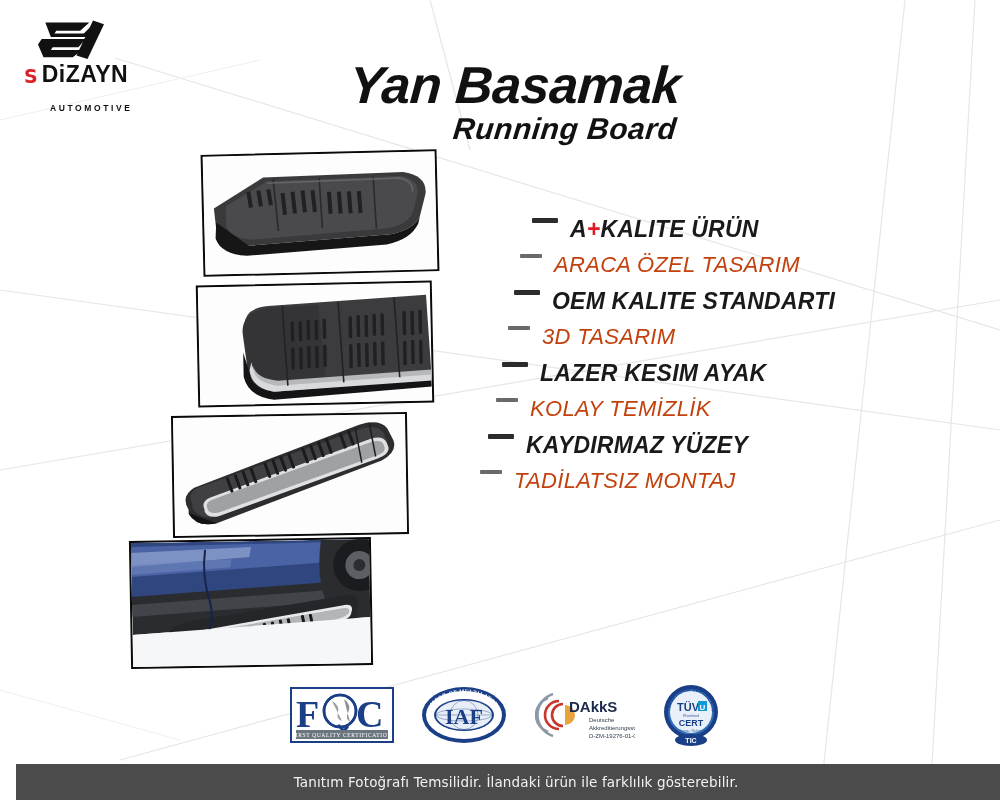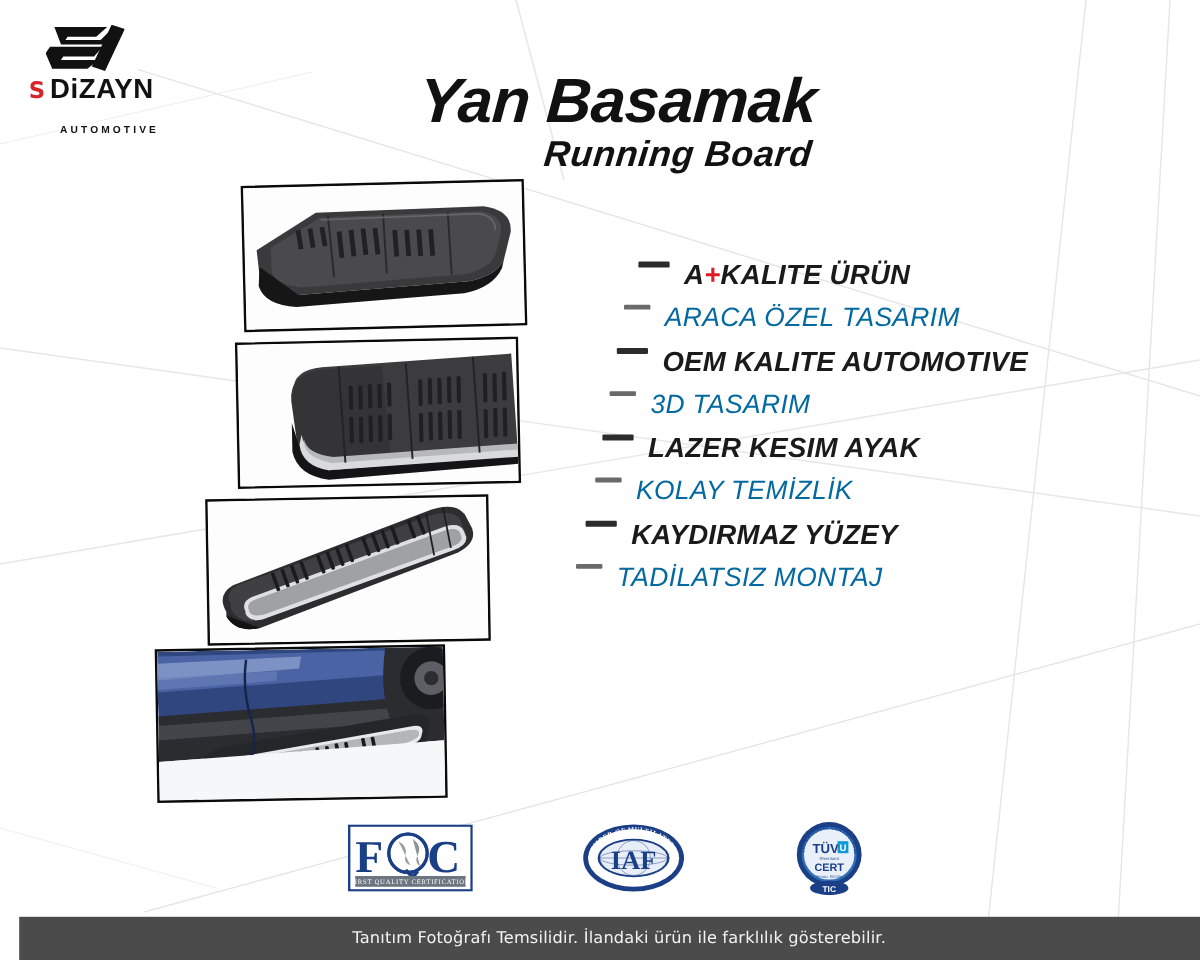--- a/index.html
+++ b/index.html
@@ -40,21 +40,21 @@
   .ph4{left:130px;top:539px;width:238px;height:124px;transform:rotate(-1.0deg);}
   .photo svg{display:block;width:100%;height:100%;}
 
   
   .features{position:absolute;left:470px;top:218px;width:470px;}
   .feat{display:flex;align-items:flex-start;height:36px;white-space:nowrap;}
   .dash{display:inline-block;height:4px;border-radius:1px;margin-right:12px;
         background:#3a3a3a;flex:none;}
   .ftext{font-style:italic;line-height:1;}
   .feat.strong .ftext{font-weight:bold;color:#1a1a1a;font-size:23px;letter-spacing:.2px;}
-  .feat.light  .ftext{font-weight:normal;color:#0369a1;font-size:22px;letter-spacing:.3px;}
+  .feat.light  .ftext{font-weight:normal;color:#c2410c;font-size:22px;letter-spacing:.3px;}
   .feat.strong .dash{width:26px;height:5px;background:#2c2c2c;}
   .feat.light  .dash{width:22px;background:#6a6a6a;}
   .plus{color:#e01b24;}
 
   
   .certs{position:absolute;left:290px;top:682px;width:430px;height:66px;
          display:flex;align-items:center;justify-content:space-between;}
   .cert{height:62px;display:flex;align-items:center;justify-content:center;}
   .cert svg{display:block;}
 
@@ -243,21 +243,21 @@
     <div class="feat strong" style="padding-left:62px">
       <span class="dash"></span>
       <span class="ftext"><span>A</span><span class="plus">+</span><span>KALITE ÜRÜN</span></span>
     </div>
     <div class="feat light" style="padding-left:50px">
       <span class="dash"></span>
       <span class="ftext">ARACA ÖZEL TASARIM</span>
     </div>
     <div class="feat strong" style="padding-left:44px">
       <span class="dash"></span>
-      <span class="ftext">OEM KALITE AUTOMOTIVE</span>
+      <span class="ftext">OEM KALITE STANDARTI</span>
     </div>
     <div class="feat light" style="padding-left:38px">
       <span class="dash"></span>
       <span class="ftext">3D TASARIM</span>
     </div>
     <div class="feat strong" style="padding-left:32px">
       <span class="dash"></span>
       <span class="ftext">LAZER KESIM AYAK</span>
     </div>
     <div class="feat light" style="padding-left:26px">
@@ -307,20 +307,37 @@
         <text font-family="Liberation Serif, serif" font-size="5.4" font-weight="bold" fill="#ffffff" letter-spacing=".5">
           <textPath href="#arcTop" startOffset="50%" text-anchor="middle">MEMBER OF MULTILATERAL</textPath>
         </text>
         <path id="arcBot" d="M9 30 a34 22 0 0 0 68 0" fill="none"></path>
         <text font-family="Liberation Serif, serif" font-size="5.4" font-weight="bold" fill="#ffffff" letter-spacing=".5">
           <textPath href="#arcBot" startOffset="50%" text-anchor="middle">RECOGNITION ARRANGEMENT</textPath>
         </text>
       </svg>
     </div>
 
+    <div class="cert">
+      <svg width="100" height="54" viewBox="0 0 100 54" xmlns="http://www.w3.org/2000/svg">
+        <g fill="none" stroke="#8c9aa8" stroke-width="2.4">
+          <path d="M18 6 a22 22 0 0 0 0 42"></path>
+          <path d="M13 10 a18 18 0 0 0 0 34"></path>
+        </g>
+        <g fill="none" stroke="#c8352c" stroke-width="2.6">
+          <path d="M24 13 a14 14 0 0 0 0 28"></path>
+          <path d="M28 16 a11 11 0 0 0 0 22"></path>
+        </g>
+        <path d="M30 17 a10 10 0 0 1 0 20" fill="#e8a33d"></path>
+        <text x="34" y="24" font-family="Liberation Sans, sans-serif" font-size="15" font-weight="bold" fill="#1b2a4a">DAkkS</text>
+        <text x="54" y="34" font-family="Liberation Sans, sans-serif" font-size="6" fill="#33404f">Deutsche</text>
+        <text x="54" y="42" font-family="Liberation Sans, sans-serif" font-size="6" fill="#33404f">Akkreditierungsstelle</text>
+        <text x="54" y="50" font-family="Liberation Sans, sans-serif" font-size="6" fill="#33404f">D-ZM-19276-01-00</text>
+      </svg>
+    </div>
 
     <div class="cert">
       <svg width="58" height="62" viewBox="0 0 58 62" xmlns="http://www.w3.org/2000/svg">
         <circle cx="29" cy="28" r="27" fill="#1b3f87"></circle>
         <circle cx="29" cy="28" r="22" fill="#e9f0fa"></circle>
         <circle cx="29" cy="28" r="22" fill="none" stroke="#2f6fb8" stroke-width="2"></circle>
         <path id="tuvArc" d="M8 28 a21 21 0 0 1 42 0" fill="none"></path>
         <text font-family="Liberation Sans, sans-serif" font-size="4" font-weight="bold" fill="#1b3f87" letter-spacing=".3">
           <textPath href="#tuvArc" startOffset="50%" text-anchor="middle">INTERNATIONAL CERTIFICATION</textPath>
         </text>

